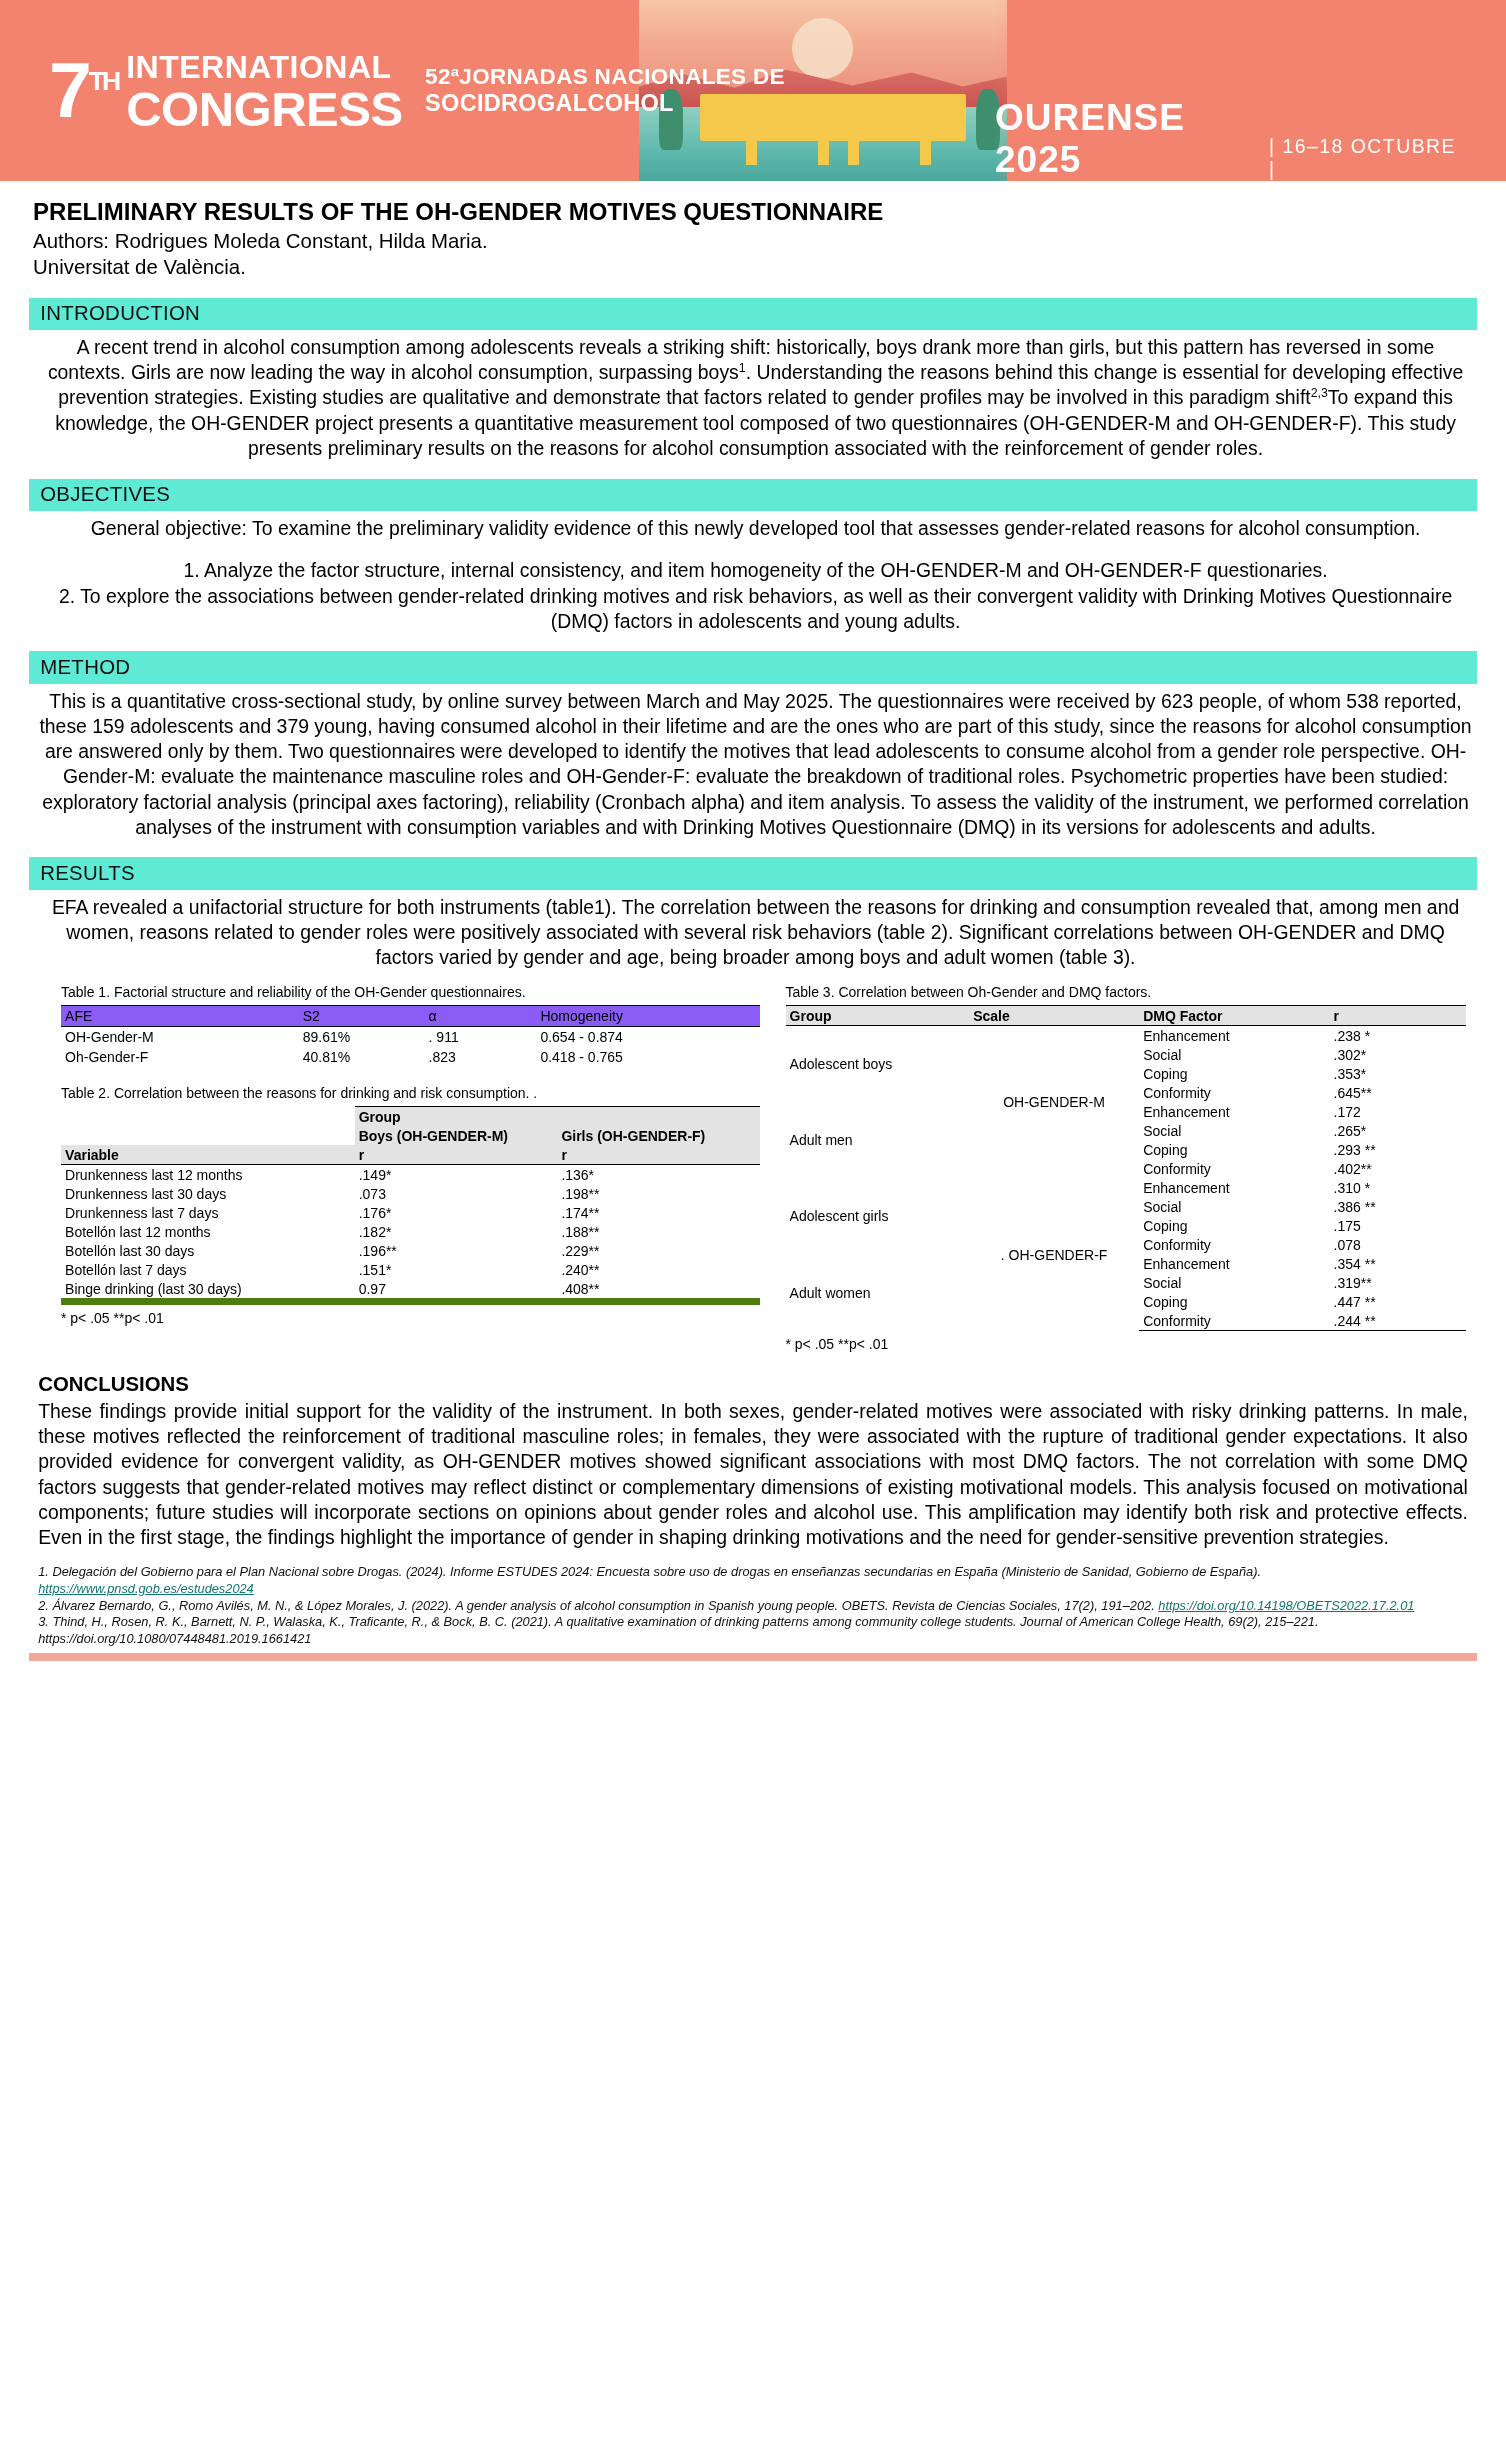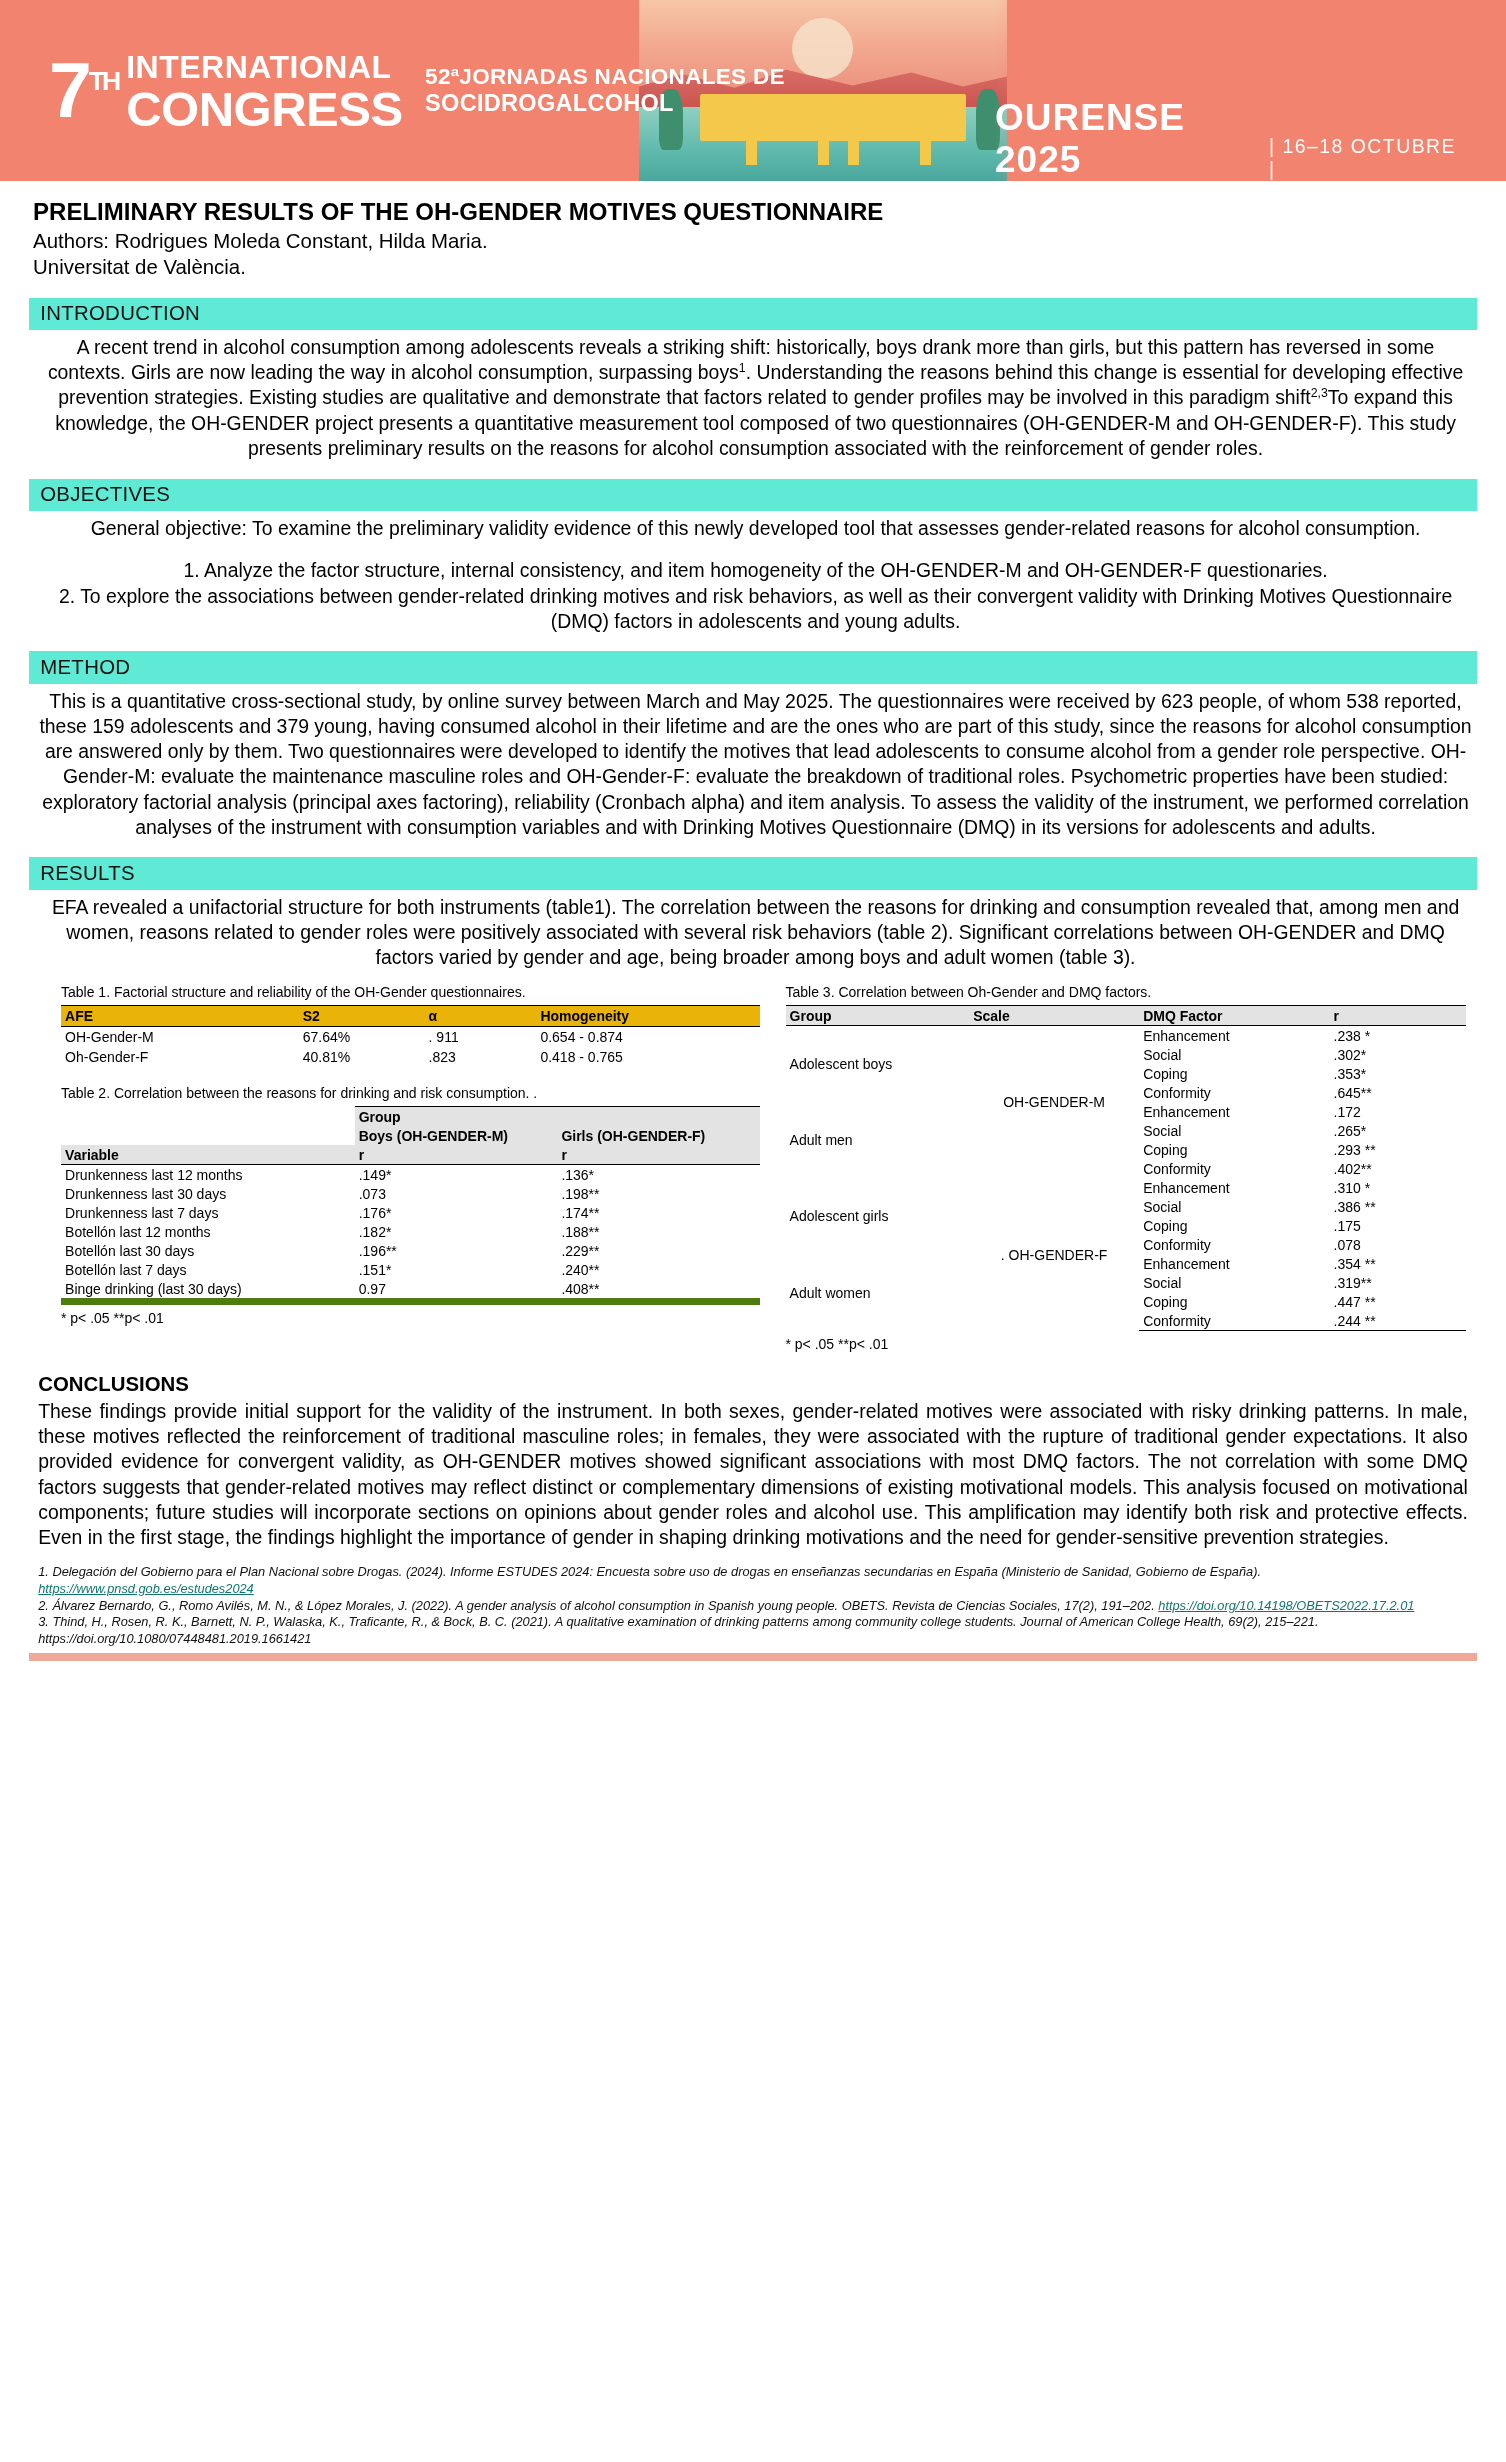--- a/index.html
+++ b/index.html
@@ -155,22 +155,22 @@
     line-height: 1.25;
   }
   table { border-collapse: collapse; }
   .data-table { width: 100%; font-size: 14px; }
   .data-table th, .data-table td {
     padding: 2px 4.1px;
     text-align: left;
     vertical-align: middle;
   }
   .data-table thead th {
-    background: #eab308;
-    font-weight: bold;
+    background: #8b5cf6;
+    font-weight: normal;
     border-top: 1px solid #000;
     border-bottom: 0.5px solid #000;
   }
   .data-table tbody td { border: none; }
   .t1-last td { border-bottom: 1px solid #000; }
 
   
   .t2 { width: 100%; font-size: 14px; margin-top: 3.1px; }
   .t2 td, .t2 th { padding: 1.5px 4.1px; text-align: left; }
   .t2 .grouphdr { background:#e3e3e3; font-weight: bold; border-top: 1px solid #000;}
@@ -294,21 +294,21 @@
             <tr>
               <th style="width:34%">AFE</th>
               <th style="width:18%">S2</th>
               <th style="width:16%">α</th>
               <th style="width:32%">Homogeneity</th>
             </tr>
           </thead>
           <tbody>
             <tr>
               <td>OH-Gender-M</td>
-              <td>67.64%</td>
+              <td>89.61%</td>
               <td>. 911</td>
               <td>0.654 - 0.874</td>
             </tr>
             <tr class="t1-last">
               <td>Oh-Gender-F</td>
               <td>40.81%</td>
               <td>.823</td>
               <td>0.418 - 0.765</td>
             </tr>
           </tbody>

